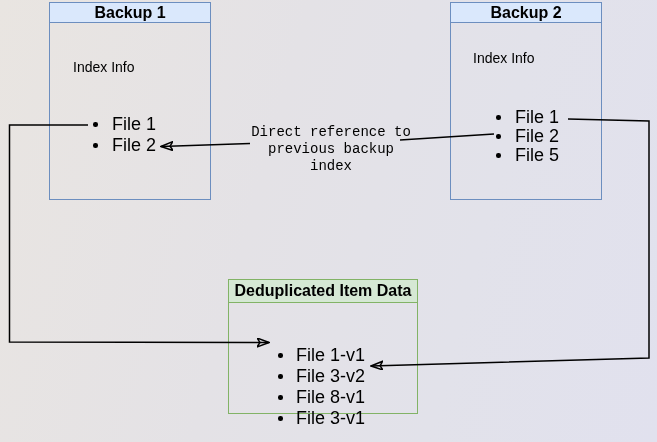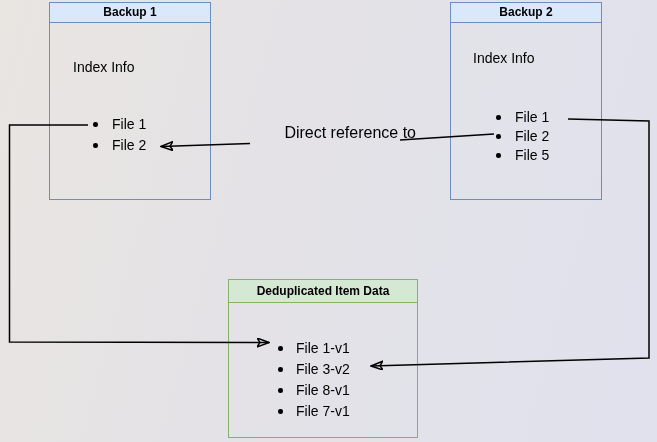--- a/index.html
+++ b/index.html
@@ -19,21 +19,21 @@
     box-sizing: border-box;
     background: transparent;
   }
   .shape-box.blue  { border: 1.5px solid var(--blue_border, #6c8ebf); }
   .shape-box.green { border: 1.5px solid var(--green_border, #82b366); }
   .box-header {
     box-sizing: border-box;
     width: 100%;
     text-align: center;
     font-weight: bold;
-    font-size: 12px;
+    font-size: 16px;
   }
   .blue .box-header {
     height: 20px;
     line-height: 19px;
     background: var(--blue_fill, #dae8fc);
     border-bottom: 1.5px solid var(--blue_border, #6c8ebf);
   }
   .green .box-header {
     height: 23px;
     line-height: 22px;
@@ -43,21 +43,21 @@
   .section-label {
     position: absolute;
     font-size: 14px;
     white-space: nowrap;
   }
   ul.file-list {
     position: absolute;
     margin: 0;
     padding: 0;
     list-style: none;
-    font-size: 14px;
+    font-size: 18px;
   }
   ul.file-list li {
     position: relative;
     white-space: nowrap;
   }
   ul.file-list li::before {
     content: "";
     position: absolute;
     left: 0;
     top: 50%;
@@ -68,23 +68,24 @@
     background: #000;
   }
   .lh21 li { line-height: 21px; padding-left: 19px; }
   .lh19 li { line-height: 19px; padding-left: 19px; }
   .dedup-list li { line-height: 21px; padding-left: 18px; }
   .edge-label {
     position: absolute;
     left: 246px;
     top: 124px;
     width: 170px;
-    text-align: right;
-    font-size: 16px;
+    text-align: center;
+    font-size: 14px;
     line-height: 17px;
+    font-family: Liberation Mono, monospace;
   }
   svg.arrow-layer {
     position: absolute;
     left: 0;
     top: 0;
     width: 657px;
     height: 442px;
   }
   svg.arrow-layer path {
     fill: none;
@@ -109,32 +110,33 @@
   <div class="shape-box blue" style="left:450px; top:2px; width:152px; height:198px;">
     <div class="box-header">Backup 2</div>
     <div class="section-label" style="left:22px; top:47px;">Index Info</div>
     <ul class="file-list lh19" style="left:45px; top:105px;">
       <li>File 1</li>
       <li>File 2</li>
       <li>File 5</li>
     </ul>
   </div>
 
-  <div class="shape-box green" style="left:228px; top:279px; width:190px; height:159px;">
+  <div class="shape-box green" style="left:228px; top:279px; width:190px; height:135px;">
     <div class="box-header">Deduplicated Item Data</div>
-    <ul class="file-list dedup-list" style="left:49px; top:58px;text-align:right;">
+    <ul class="file-list dedup-list" style="left:49px; top:65px;text-align:right;">
       <li>File 1-v1</li>
       <li>File 3-v2</li>
       <li>File 8-v1</li>
-      <li>File 7-v1</li>
+      <li>File 3-v1</li>
     </ul>
   </div>
 
   <div class="edge-label">
     <div>Direct reference to</div>
+    <div>previous backup index</div>
   </div>
 
   <svg class="arrow-layer" viewBox="0 0 657 442">
     <defs>
       <marker id="arrowhead" markerWidth="13" markerHeight="10" refX="12" refY="4.5" orient="auto" markerUnits="userSpaceOnUse">
         <path d="M0,0 L12,4.5 L0,9 L3,4.5 Z" fill="#000" stroke="none"></path>
       </marker>
     </defs>
     <path d="M 88 125 L 9.5 125 L 9.5 342 L 269 342.5" marker-end="url(#arrowhead)"></path>
     <path d="M 494 134 L 400 140"></path>

